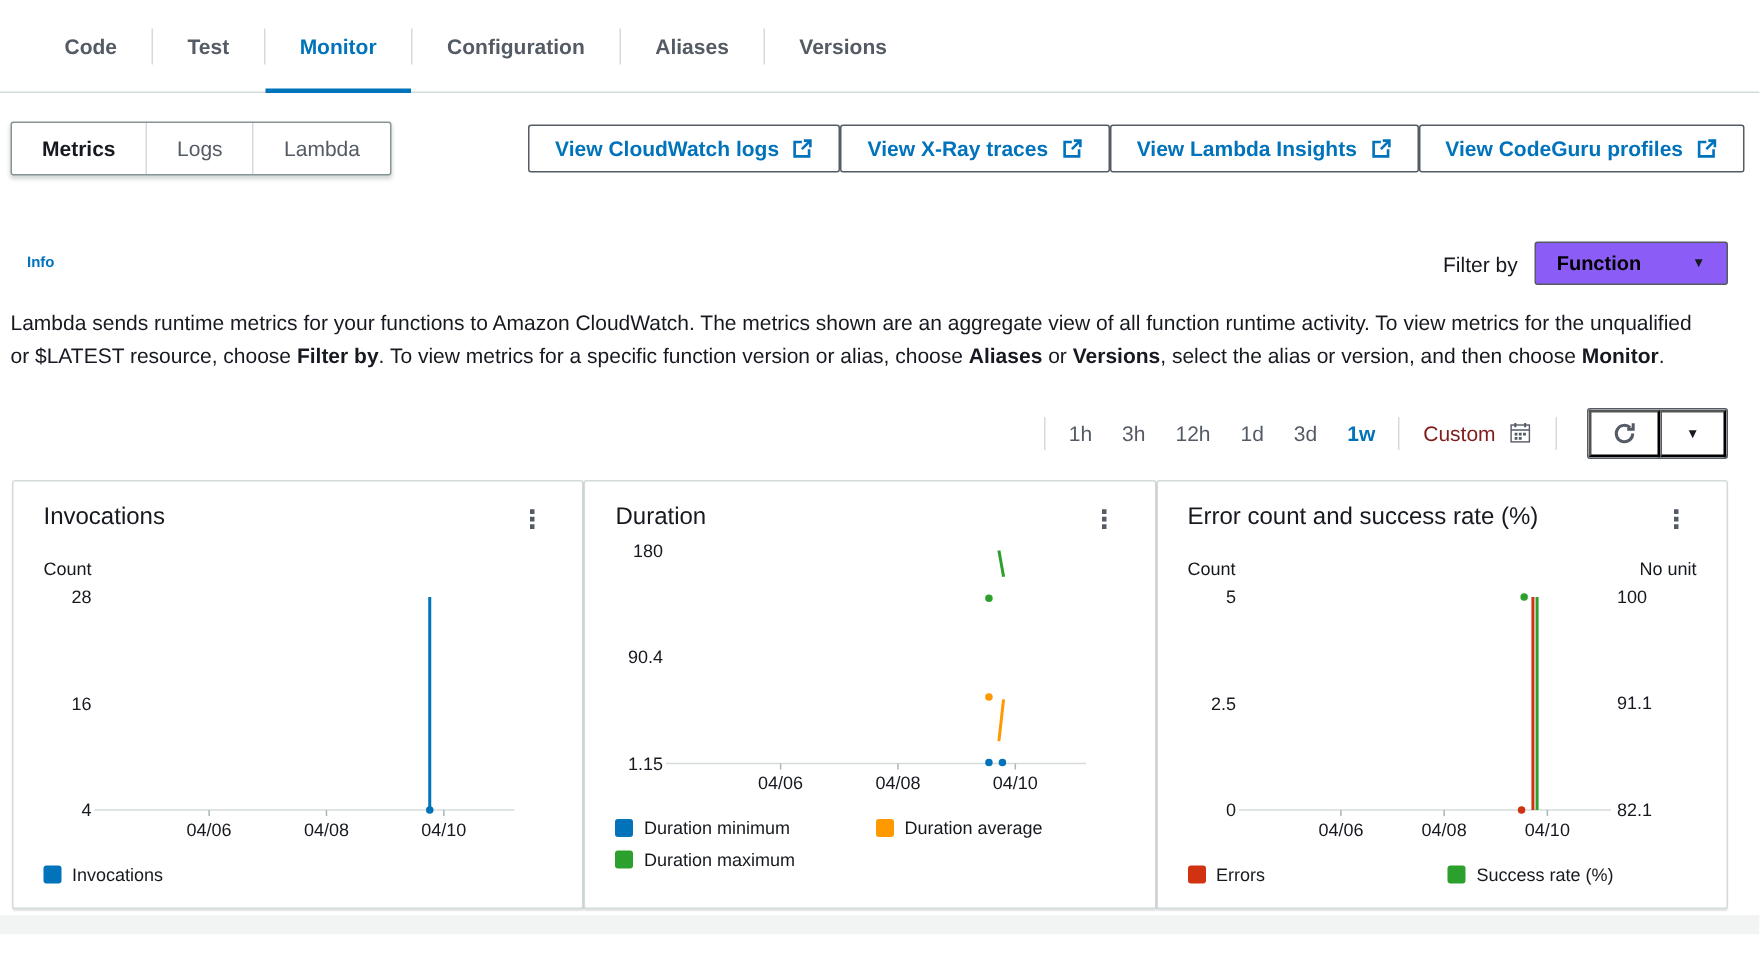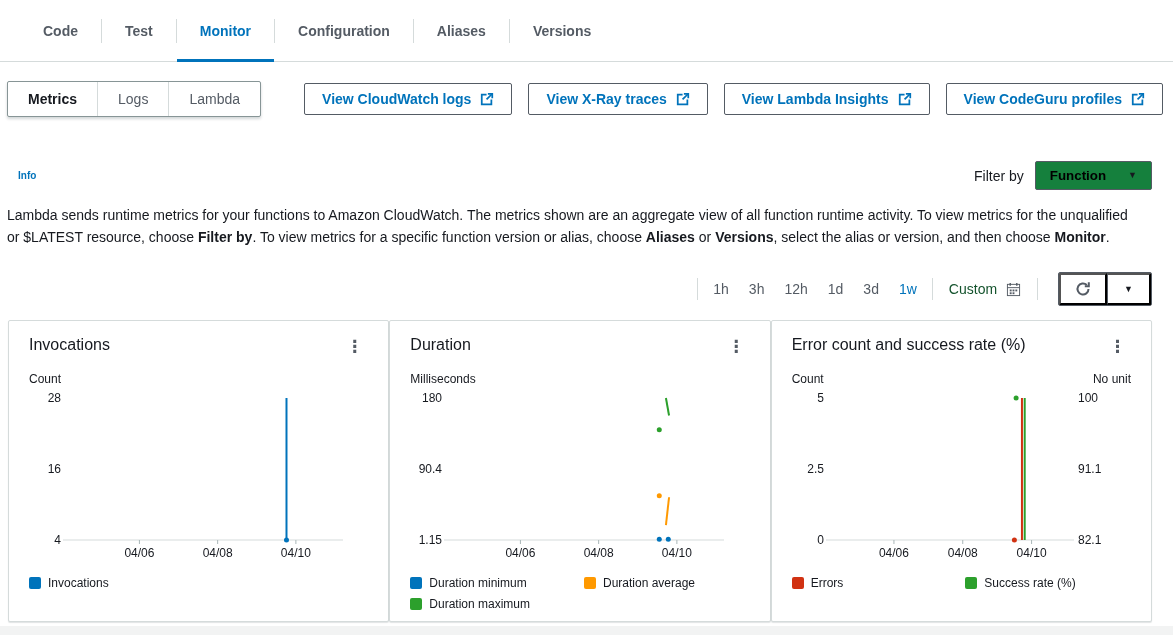--- a/index.html
+++ b/index.html
@@ -12,42 +12,42 @@
   .tab.active{color:#0073bb}
   .tab.active::after{content:"";position:absolute;left:0;right:0;bottom:-1px;height:3px;background:#0073bb}
   .tabsep{width:1px;height:24px;background:#d5dbdb;align-self:center}
 
   
   .subrow{display:flex;align-items:center;margin:19px 10px 0 7px}
   .subtabs{display:inline-flex;border:1px solid #879596;border-radius:2px;background:#fff;box-shadow:0 2px 3px rgba(0,28,36,.18)}
   .subtab{padding:9px 20px;color:#545b64;border-right:1px solid #d5dbdb;cursor:pointer;white-space:nowrap}
   .subtab:last-child{border-right:none}
   .subtab.active{font-weight:700;color:#16191f}
-  .actions{margin-left:auto;display:flex;gap:16px}
+  .actions{margin-left:auto;display:flex;}
   .btn{display:inline-flex;align-items:center;gap:9px;border:1px solid #545b64;border-radius:2px;background:#fff;color:#0073bb;font-weight:700;font-size:14px;padding:7px 17px;cursor:pointer;white-space:nowrap}
   .ext-ico{display:inline-flex;color:#0073bb}
 
   
   .header-row{display:flex;align-items:center;margin:44px 21px 0 7px}
   .title-wrap{display:flex;align-items:baseline}
   .page-title{font-size:18px;font-weight:700}
   .info-link{color:#0073bb;font-weight:700;font-size:10px;margin-left:11px;cursor:pointer}
   .filter{margin-left:auto;display:flex;align-items:center;gap:11px}
-  .select-btn{display:inline-flex;align-items:center;gap:22px;border:1px solid #545b64;border-radius:2px;font-weight:700;padding:6px 14px;background:#15803d;cursor:pointer}
+  .select-btn{display:inline-flex;align-items:center;gap:34px;border:1px solid #545b64;border-radius:2px;font-weight:700;padding:6px 14px;background:#8b5cf6;cursor:pointer}
   .caret{font-size:9px;color:#16191f;line-height:1}
 
   .desc{margin:14px 40px 0 7px;line-height:22px}
   .desc b{font-weight:700}
 
   
   .timebar{display:flex;align-items:center;justify-content:flex-end;margin:24px 21px 0 21px;height:34px}
   .range{padding:0 10px;color:#545b64;cursor:pointer}
-  .range.active{color:#0073bb;font-weight:400}
+  .range.active{color:#0073bb;font-weight:700}
   .vsep{width:1px;height:22px;background:#d5dbdb;margin:0 5px}
-  .custom{display:inline-flex;align-items:flex-end;gap:9px;padding:0 11px;color:#14532d;cursor:pointer}
+  .custom{display:inline-flex;align-items:flex-start;gap:9px;padding:0 11px;color:#7f1d1d;cursor:pointer}
   .cal-ico,.refresh-ico{display:inline-flex;color:#545b64}
   .split{display:inline-flex;border:1px solid #545b64;border-radius:2px;margin-left:15px;overflow:hidden}
   .split-btn{padding:6px 14px;background:#fff;display:flex;align-items:center;color:#545b64;cursor:pointer}
   .split-btn + .split-btn{border-left:1px solid #545b64;padding:6px 16px}
 
   
   .cards{display:flex;margin:14px 21px 0 8px}
   .card{flex:1;background:#fff;border:1px solid #d5dbdb;border-radius:2px;box-shadow:0 1px 1px rgba(0,28,36,.12);padding:15px 20px 10px;min-height:286px}
   .card-head{display:flex;align-items:flex-start;justify-content:space-between}
   .card-title{font-size:16px;font-weight:400}
@@ -225,23 +225,20 @@
           <span>Invocations</span>
         </span>
     </div>
   </section>
 
   <section class="card">
     <div class="card-head">
       <h2 class="card-title">Duration</h2>
       <span class="kebab">⋮</span>
     </div>
-    <div class="axis-units">
-      <span>Milliseconds</span>
-    </div>
     <svg class="chart" width="320" height="178">
         <line x1="34" y1="152" x2="314" y2="152" stroke="#d5dbdb" stroke-width="1"></line>
         <line x1="110.41176470588235" y1="152" x2="110.41176470588235" y2="156" stroke="#aab7b8"></line>
         <text x="110.41176470588235" y="169" text-anchor="middle" font-size="12" fill="#16191f">04/06</text>
         <line x1="188.64705882352942" y1="152" x2="188.64705882352942" y2="156" stroke="#aab7b8"></line>
         <text x="188.64705882352942" y="169" text-anchor="middle" font-size="12" fill="#16191f">04/08</text>
         <line x1="266.88235294117646" y1="152" x2="266.88235294117646" y2="156" stroke="#aab7b8"></line>
         <text x="266.88235294117646" y="169" text-anchor="middle" font-size="12" fill="#16191f">04/10</text>
         <text x="32" y="14" text-anchor="end" font-size="12" fill="#16191f">180</text>
         <text x="32" y="85.13894324853229" text-anchor="end" font-size="12" fill="#16191f">90.4</text>

